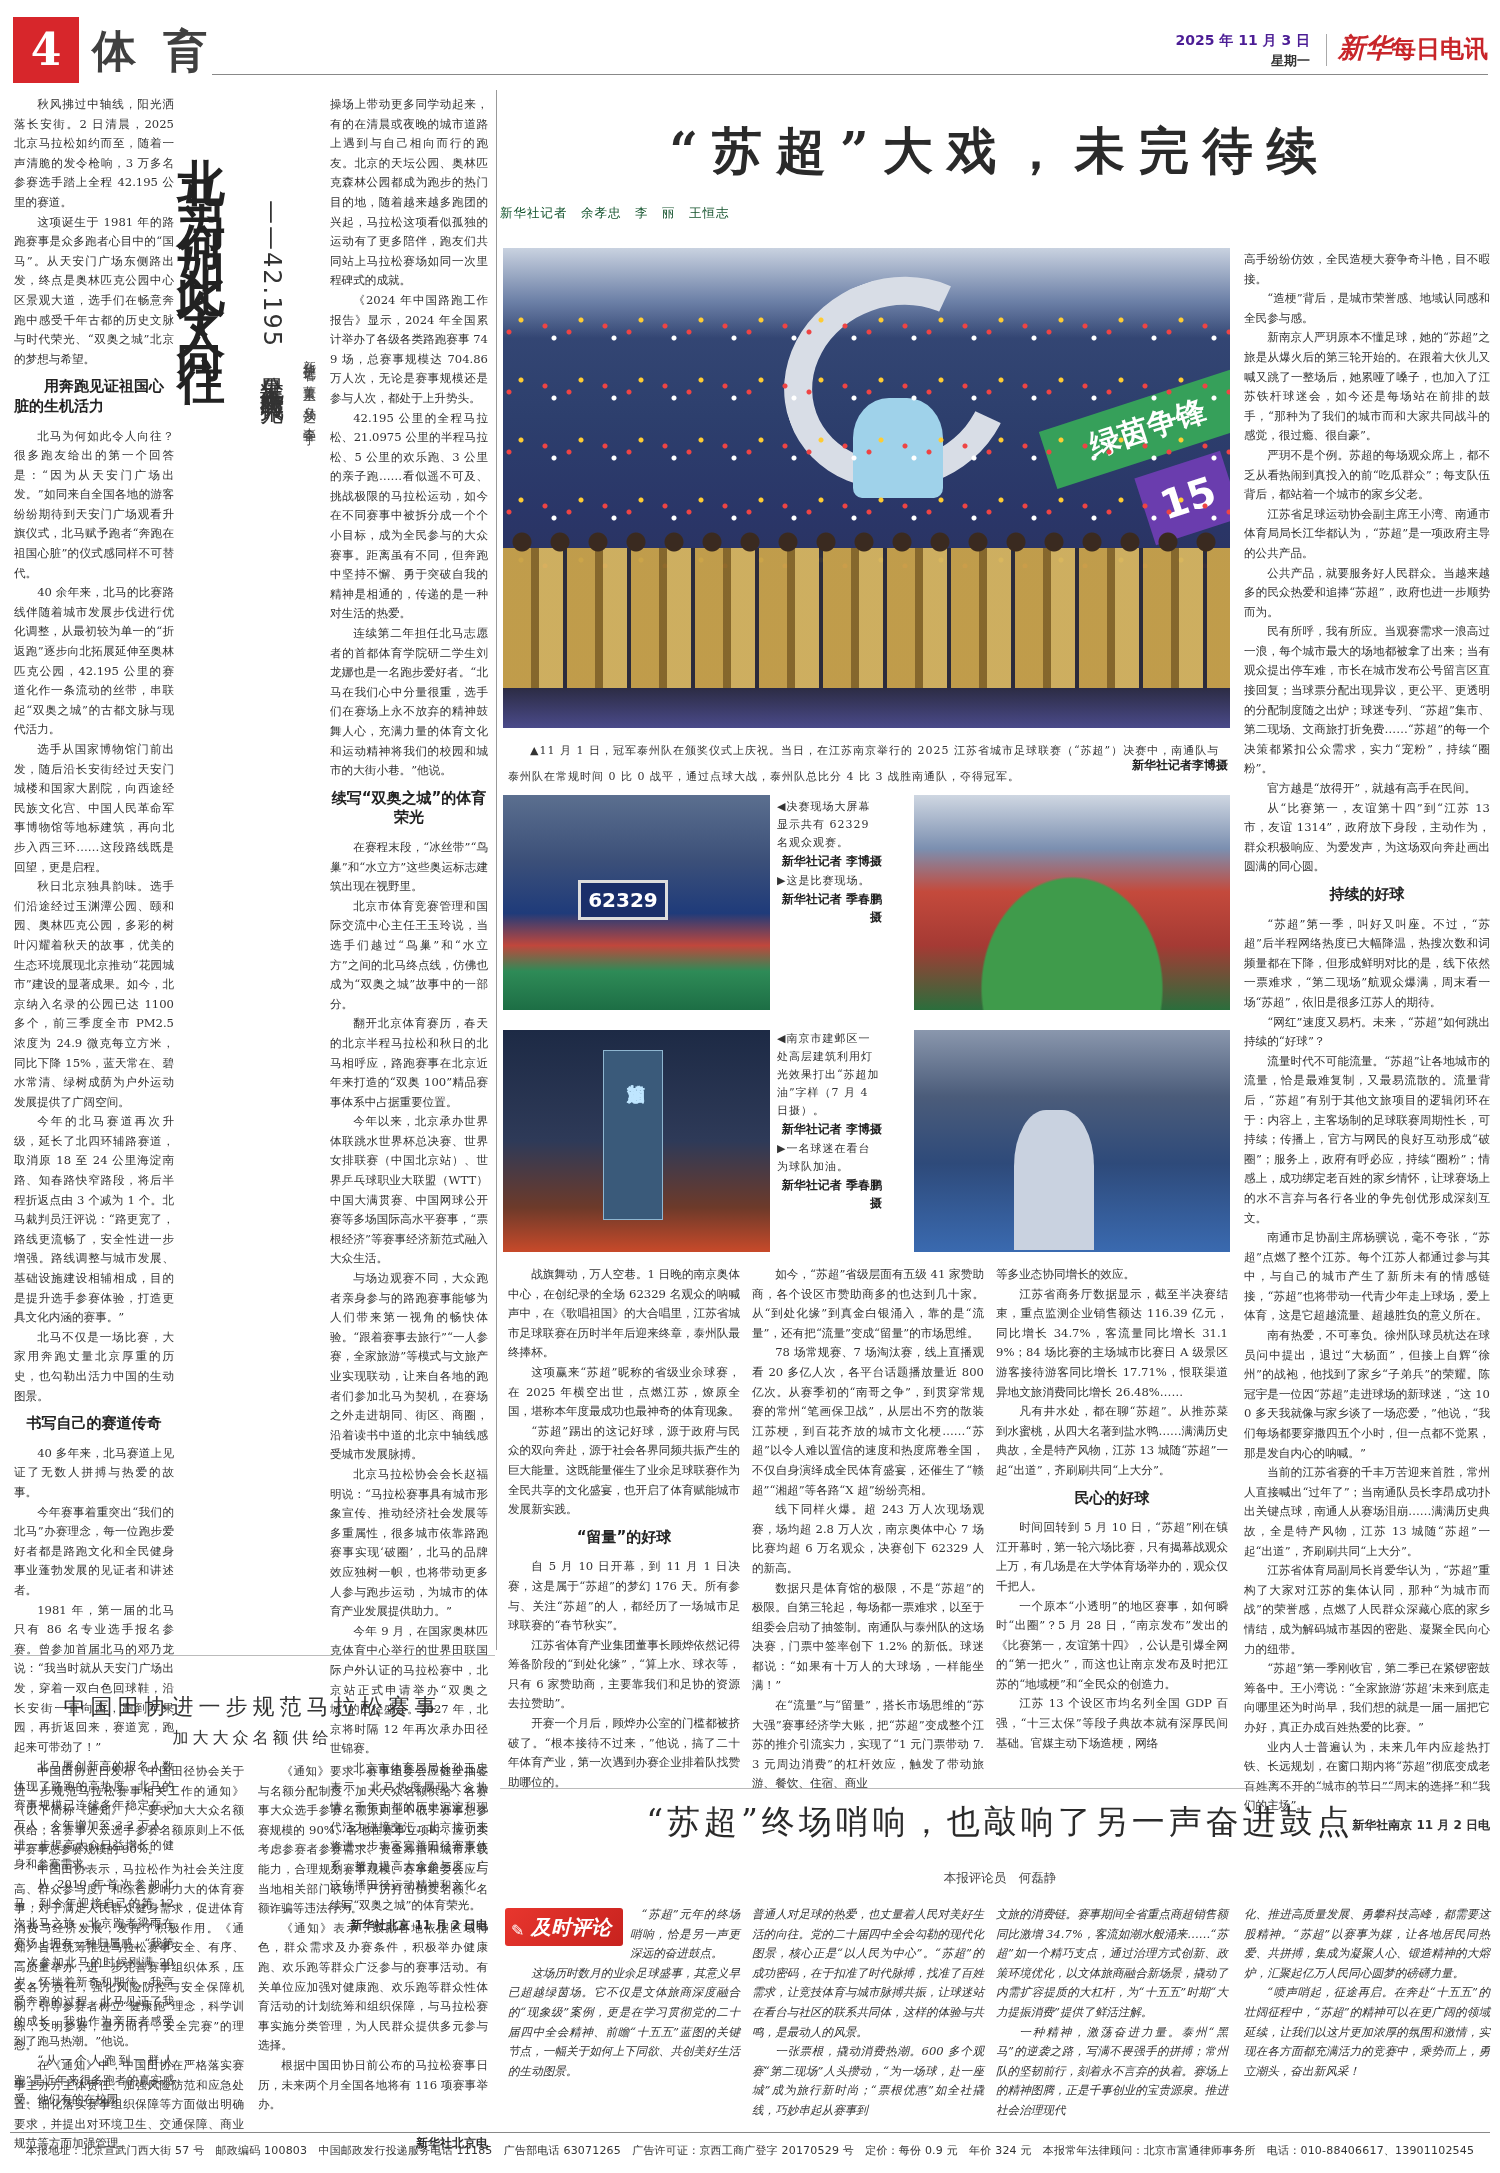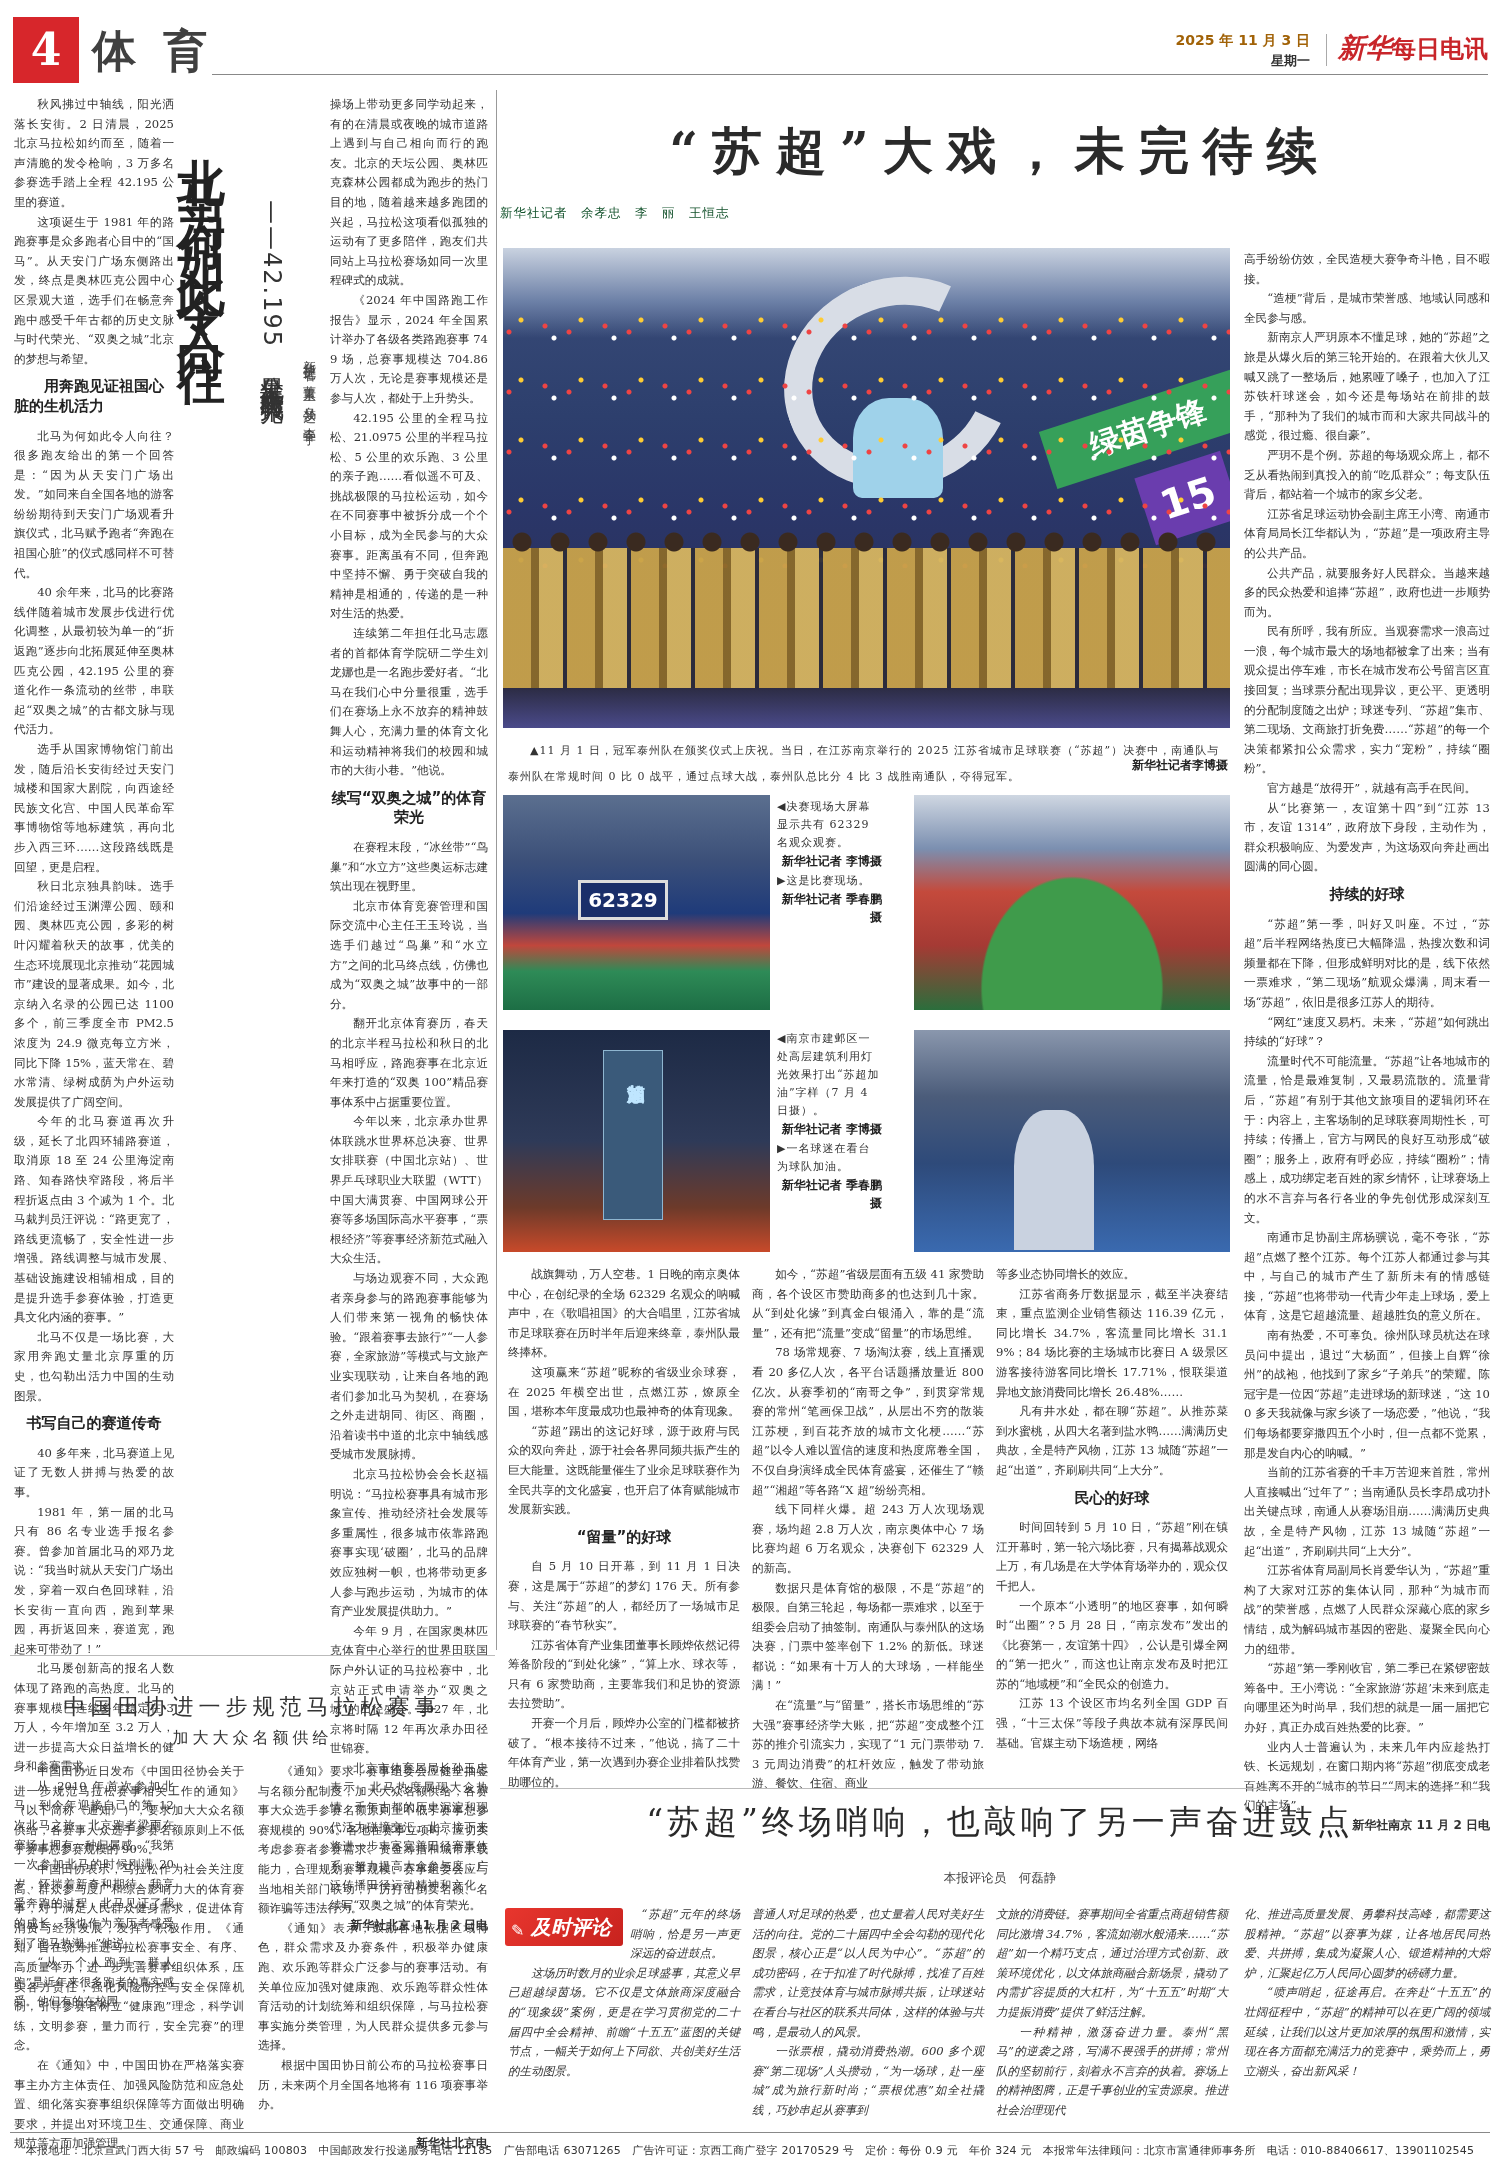--- a/index.html
+++ b/index.html
@@ -14,39 +14,40 @@
 .cap{font-size:11px;line-height:18px;color:#333;letter-spacing:1px}
 .credit{font-family:"DejaVu Sans","Liberation Sans",sans-serif;font-weight:bold;font-size:12px;text-align:right;color:#222;line-height:18px}
 .vline{position:absolute;width:1px;background:#999}
 </style>
 </head>
 <body>
 
 <div class="abs" style="left:13px;top:17px;width:66px;height:66px;background:#d7262b;color:#fff;font-size:44px;font-weight:bold;text-align:center;line-height:66px;font-family:'DejaVu Serif',serif">4</div>
 <div class="abs" style="left:92px;top:22px;font-size:44px;font-weight:bold;color:#404040;letter-spacing:6px;font-family:'DejaVu Serif',serif">体 育</div>
 <div class="abs" style="left:212px;top:74px;width:1276px;height:1px;background:#888"></div>
-<div class="abs sans" style="left:1130px;top:32px;width:180px;text-align:right;font-size:14px;font-weight:bold;color:#a16207">2025 年 11 月 3 日</div>
+<div class="abs sans" style="left:1130px;top:32px;width:180px;text-align:right;font-size:14px;font-weight:bold;color:#4c1d95">2025 年 11 月 3 日</div>
 <div class="abs sans" style="left:1130px;top:52px;width:180px;text-align:right;font-size:13px;font-weight:bold;color:#333">星期一</div>
 <div class="abs" style="left:1326px;top:34px;width:1px;height:32px;background:#aaa"></div>
 <div class="abs" style="left:1338px;top:30px;color:#c8252a;font-weight:bold;white-space:nowrap">
   <span style="font-size:27px;font-style:italic;font-family:'DejaVu Serif',serif">新华</span><span style="font-size:24px;font-family:'DejaVu Serif',serif">每日电讯</span>
 </div>
 
 <div class="abs txt" style="left:14px;top:95px;width:160px">
   <p>秋风拂过中轴线，阳光洒落长安街。2 日清晨，2025 北京马拉松如约而至，随着一声清脆的发令枪响，3 万多名参赛选手踏上全程 42.195 公里的赛道。</p>
   <p>这项诞生于 1981 年的路跑赛事是众多跑者心目中的“国马”。从天安门广场东侧路出发，终点是奥林匹克公园中心区景观大道，选手们在畅意奔跑中感受千年古都的历史文脉与时代荣光、“双奥之城”北京的梦想与希望。</p>
   <div class="sub" style="text-align:left;text-indent:2em">用奔跑见证祖国心脏的生机活力</div>
   <p>北马为何如此令人向往？很多跑友给出的第一个回答是：“因为从天安门广场出发。”如同来自全国各地的游客纷纷期待到天安门广场观看升旗仪式，北马赋予跑者“奔跑在祖国心脏”的仪式感同样不可替代。</p>
   <p>40 余年来，北马的比赛路线伴随着城市发展步伐进行优化调整，从最初较为单一的“折返跑”逐步向北拓展延伸至奥林匹克公园，42.195 公里的赛道化作一条流动的丝带，串联起“双奥之城”的古都文脉与现代活力。</p>
   <p>选手从国家博物馆门前出发，随后沿长安街经过天安门城楼和国家大剧院，向西途经民族文化宫、中国人民革命军事博物馆等地标建筑，再向北步入西三环……这段路线既是回望，更是启程。</p>
   <p>秋日北京独具韵味。选手们沿途经过玉渊潭公园、颐和园、奥林匹克公园，多彩的树叶闪耀着秋天的故事，优美的生态环境展现北京推动“花园城市”建设的显著成果。如今，北京纳入名录的公园已达 1100 多个，前三季度全市 PM2.5 浓度为 24.9 微克每立方米，同比下降 15%，蓝天常在、碧水常清、绿树成荫为户外运动发展提供了广阔空间。</p>
   <p>今年的北马赛道再次升级，延长了北四环辅路赛道，取消原 18 至 24 公里海淀南路、知春路快窄路段，将后半程折返点由 3 个减为 1 个。北马裁判员汪评说：“路更宽了，路线更流畅了，安全性进一步增强。路线调整与城市发展、基础设施建设相辅相成，目的是提升选手参赛体验，打造更具文化内涵的赛事。”</p>
   <p>北马不仅是一场比赛，大家用奔跑丈量北京厚重的历史，也勾勒出活力中国的生动图景。</p>
   <div class="sub">书写自己的赛道传奇</div>
   <p>40 多年来，北马赛道上见证了无数人拼搏与热爱的故事。</p>
+  <p>今年赛事着重突出“我们的北马”办赛理念，每一位跑步爱好者都是路跑文化和全民健身事业蓬勃发展的见证者和讲述者。</p>
   <p>1981 年，第一届的北马只有 86 名专业选手报名参赛。曾参加首届北马的邓乃龙说：“我当时就从天安门广场出发，穿着一双白色回球鞋，沿长安街一直向西，跑到苹果园，再折返回来，赛道宽，跑起来可带劲了！”</p>
   <p>北马屡创新高的报名人数体现了路跑的高热度。北马的赛事规模已连续多年稳定在 3 万人，今年增加至 3.2 万人，进一步提高大众日益增长的健身和参赛需求。</p>
   <p>从 2010 年首次参加北马，到今年迎接自己的第 12 次北马之旅，北京跑者梁雨在赛场上拥有一种归属感。“我第一次参加北马的时候刚满 20 岁，怀揣着新奇和期待。我享受奔跑的过程，北马见证了我的成长，我也作为亲历者感受到了跑马热潮。”他说。</p>
   <p>“从一个人跑到一群人跑”是近年来很多跑者的真实感受。他们有的在校园</p>
 </div>
 <div class="abs" style="left:188px;top:120px;width:52px;font-size:48px;line-height:76px;font-weight:bold;color:#222;writing-mode:vertical-rl;font-family:'DejaVu Serif',serif;letter-spacing:22px">北马为何如此令人向往</div>
 <div class="abs" style="left:252px;top:200px;width:36px;font-size:24px;color:#333;writing-mode:vertical-rl;font-family:'DejaVu Sans',sans-serif;letter-spacing:2px">——42.195 公里见证千年文脉与时代荣光</div>
 <div class="abs" style="left:298px;top:350px;width:20px;font-size:13px;color:#444;writing-mode:vertical-rl;letter-spacing:2px">新华社记者　董素玉　乌梦达　李春宇</div>
 <div class="abs txt" style="left:330px;top:95px;width:158px">
   <p style="text-indent:0">操场上带动更多同学动起来，有的在清晨或夜晚的城市道路上遇到与自己相向而行的跑友。北京的天坛公园、奥林匹克森林公园都成为跑步的热门目的地，随着越来越多跑团的兴起，马拉松这项看似孤独的运动有了更多陪伴，跑友们共同站上马拉松赛场如同一次里程碑式的成就。</p>

